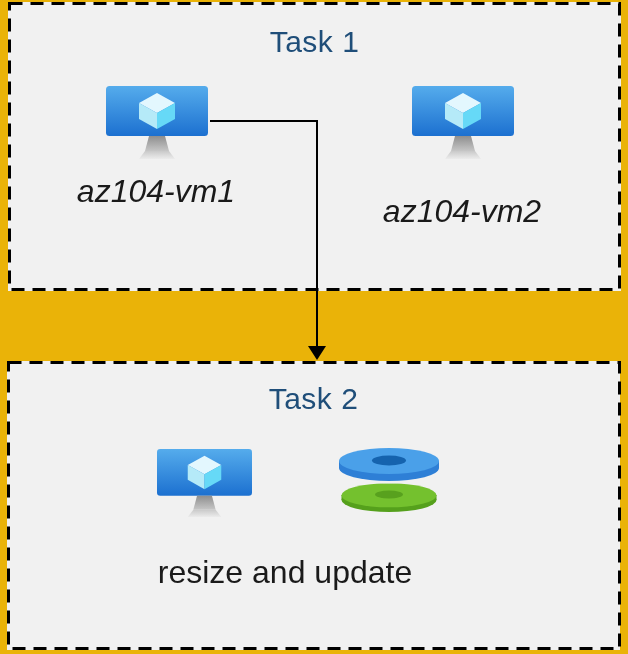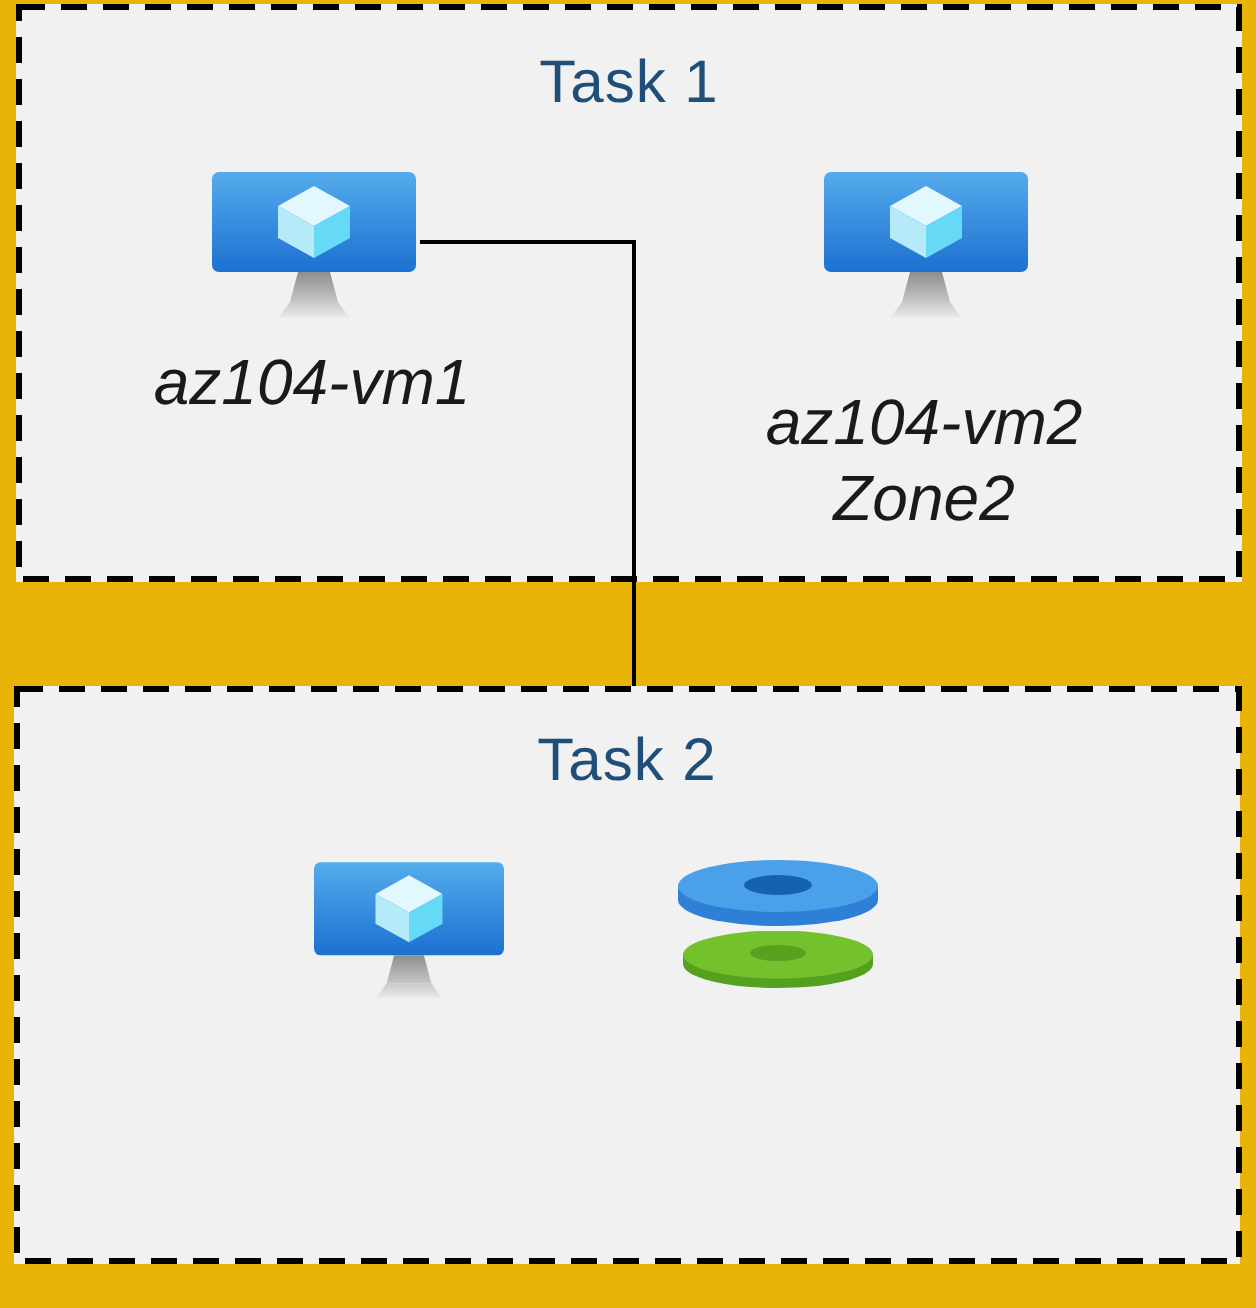--- a/index.html
+++ b/index.html
@@ -103,31 +103,30 @@
       <polygon points="43,50 59,50 63,65 39,65" fill="url(#gradNeck)"></polygon>
       <polygon points="39,65 63,65 69,73 33,73" fill="url(#gradBase)"></polygon>
     </svg>
 
     <div class="vm-label" style="left:28px; top:170px; width:240px;">
       <div>az104-vm1</div>
     </div>
 
     <div class="vm-label" style="left:334px; top:170px; width:240px;margin-top:20px;">
       <div>az104-vm2</div>
-      <div>Zone2</div>
     </div>
   </div>
 
   <div>
     <div class="conn-line" style="left:210px; top:119.5px; width:108px; height:2.5px;"></div>
     <div class="conn-line" style="left:315.5px; top:119.5px; width:2.5px; height:227px;"></div>
     <div class="arrow-head" style="left:308px; top:346px;"></div>
   </div>
 
-  <div class="task-box" style="left:7px; top:343px; width:613px; height:289px;">
+  <div class="task-box" style="left:7px; top:361px; width:613px; height:289px;">
     <svg class="dash-border" width="614" height="289">
       <rect x="1.5" y="1.5" width="611" height="286" fill="none" stroke="#000000" stroke-width="3" stroke-dasharray="13 8"></rect>
     </svg>
 
     <div class="task-title" style="top:20px;">Task 2</div>
 
     <svg class="icon-svg" style="left:150px; top:88px;" width="95" height="71" viewBox="0 0 102 76">
       <rect x="0" y="0" width="102" height="50" rx="3.5" fill="url(#gradScreen)"></rect>
       <polygon points="51,7 69,17 51,27 33,17" fill="#E3F7FE"></polygon>
       <polygon points="33,17 51,27 51,43 33,33" fill="#B5EAF8"></polygon>
@@ -144,15 +143,16 @@
       <ellipse cx="51" cy="47.5" rx="14" ry="4" fill="#58A11E"></ellipse>
 
       <ellipse cx="51" cy="21" rx="52" ry="15.5" fill="#F1F1F1"></ellipse>
 
       <ellipse cx="51" cy="21" rx="50" ry="13" fill="#2E7FD6"></ellipse>
       <rect x="1" y="14" width="100" height="7" fill="#2E7FD6"></rect>
       <ellipse cx="51" cy="14" rx="50" ry="13" fill="#4AA0E9"></ellipse>
       <ellipse cx="51" cy="13.5" rx="17" ry="5" fill="#1563AE"></ellipse>
     </svg>
 
+    <div class="caption" style="left:128px; top:190px; width:300px;">resize and update</div>
   </div>
 
 </div>
 
 </body></html>

